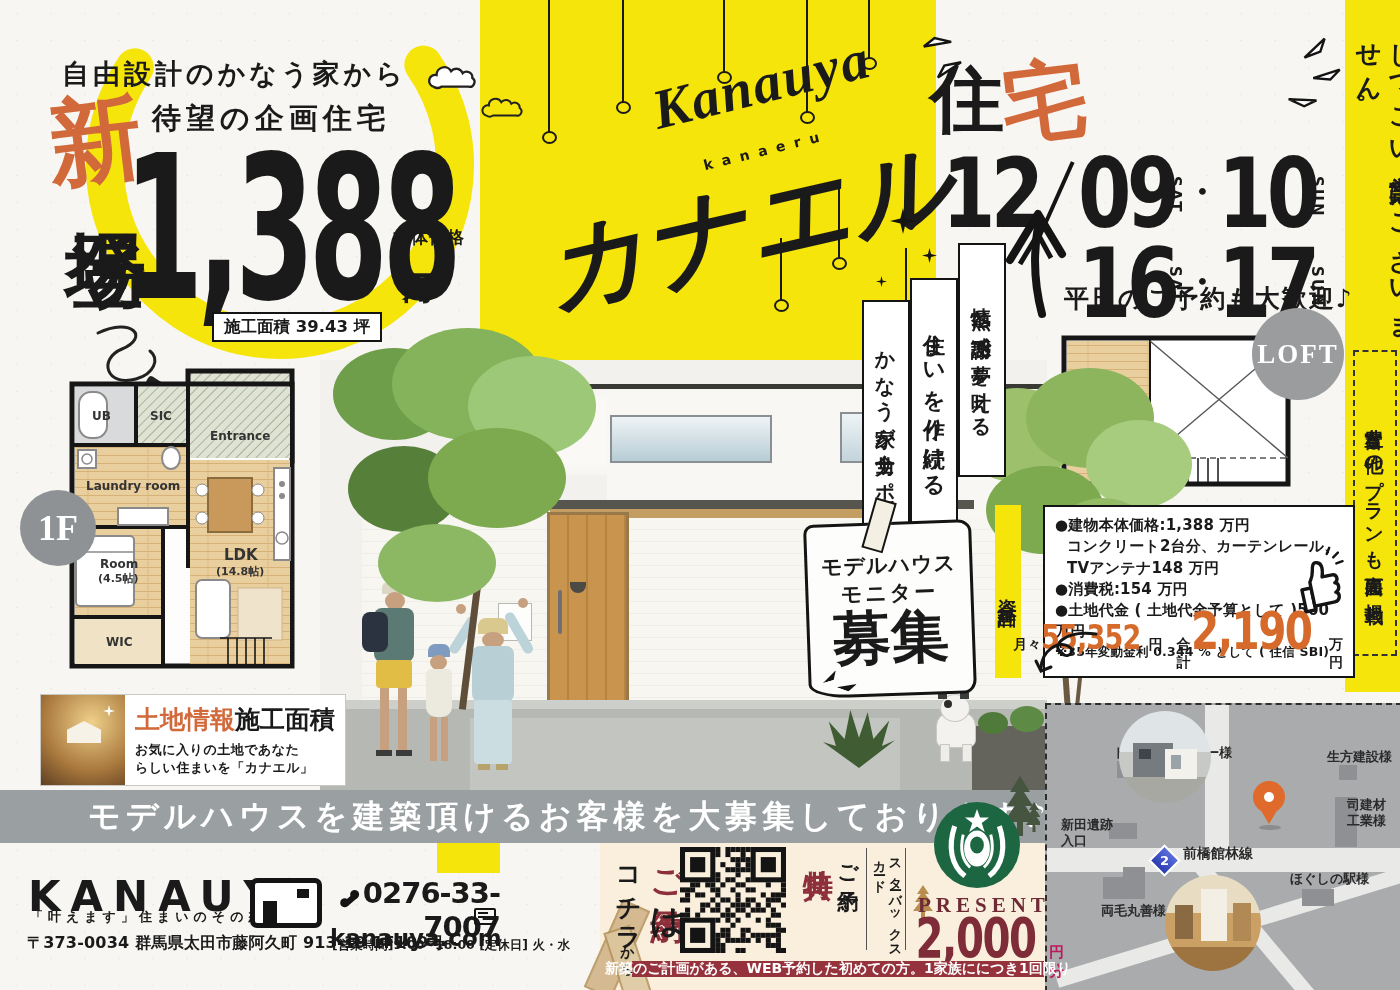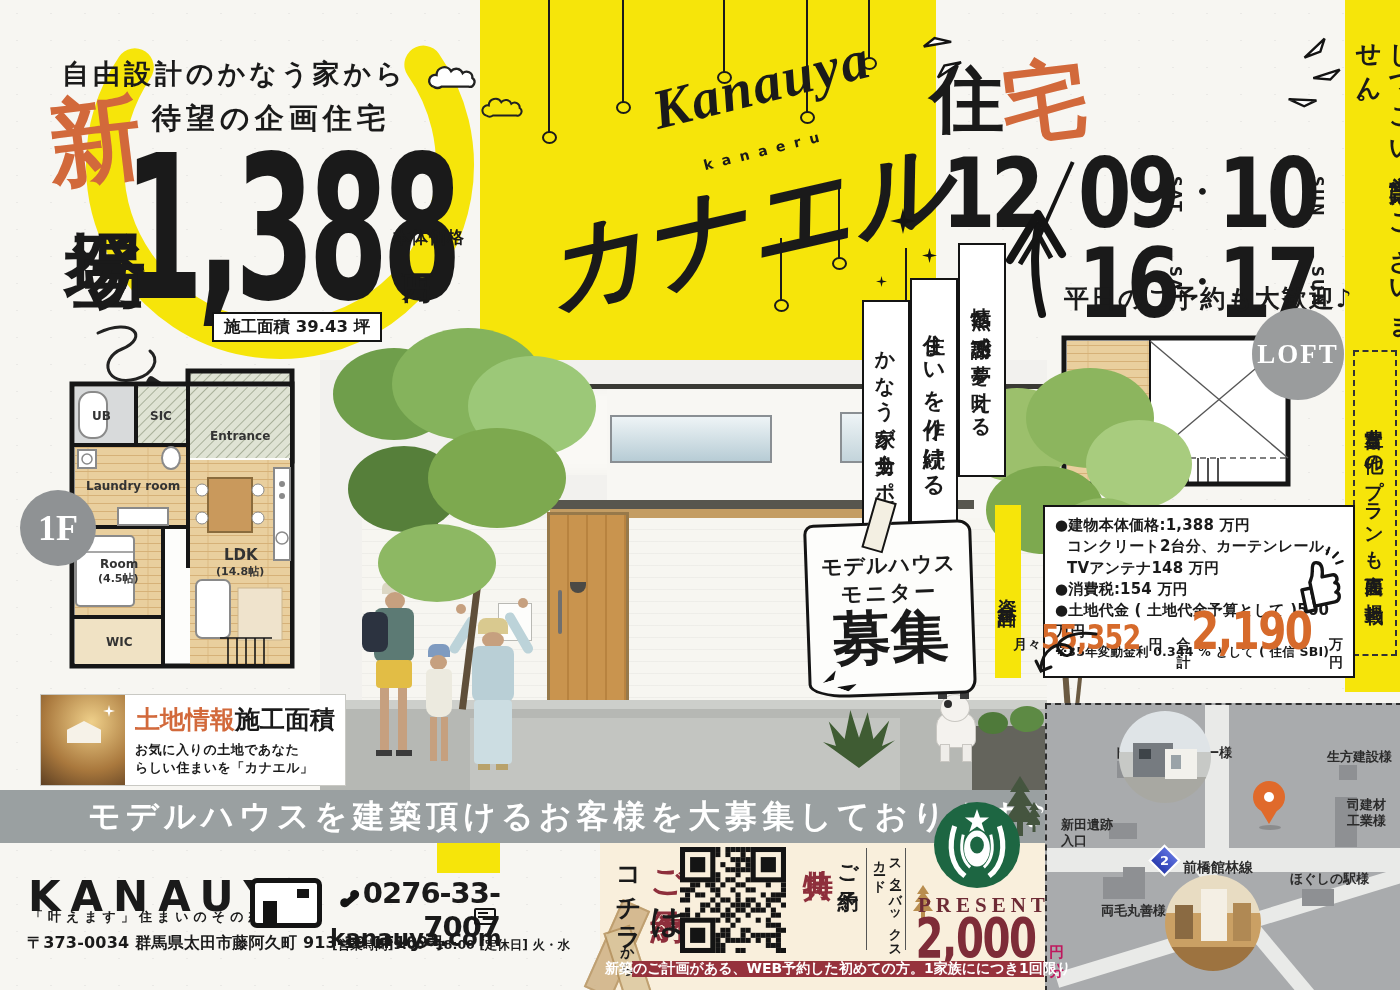--- a/index.html
+++ b/index.html
@@ -414,21 +414,21 @@
     <div class="mapLabel" style="left:280px;top:44px;">生方建設様</div>
     <div class="mapLabel" style="left:300px;top:92px;">
       <div>司建材</div>
         <div>工業様</div>
     </div>
     <div class="mapLabel" style="left:54px;top:198px;">両毛丸善様</div>
     <div class="mapLabel" style="left:243px;top:166px;">ほぐしの駅様</div>
     <div class="abs" style="left:106px;top:144px;width:19px;height:19px;background:linear-gradient(#5b6edc,#2b3db0);transform:rotate(45deg);border:2px solid #fff;display:flex;align-items:center;justify-content:center;">
       <span style="transform:rotate(-45deg);color:#fff;font-size:13px;font-weight:800;">2</span>
     </div>
-    <div class="mapLabel" style="left:136px;top:154px;font-size:14px;">前橋館林線</div>
+    <div class="mapLabel" style="left:136px;top:140px;font-size:14px;">前橋館林線</div>
 
     <div class="abs" style="left:72px;top:6px;width:92px;height:92px;border-radius:50%;overflow:hidden;background:linear-gradient(#dfe4e7 0 45%,#c7c9c6 45% 72%,#a8a8a2 72%);">
       <div class="abs" style="left:14px;top:32px;width:40px;height:34px;background:#767b80;"></div>
       <div class="abs" style="left:46px;top:38px;width:32px;height:30px;background:#f2f1ec;"></div>
       <div class="abs" style="left:20px;top:38px;width:12px;height:10px;background:#3e4449;"></div>
       <div class="abs" style="left:52px;top:44px;width:10px;height:14px;background:#9aa3a8;"></div>
     </div>
     <div class="abs" style="left:118px;top:170px;width:96px;height:96px;border-radius:50%;overflow:hidden;background:linear-gradient(#e8dcc2 0 40%,#caa064 40% 75%,#9d7340 75%);">
       <div class="abs" style="left:36px;top:14px;width:26px;height:52px;background:#f4efe4;border:1px solid #bba langue;"></div>
       <div class="abs" style="left:10px;top:30px;width:18px;height:34px;background:#8a6a42;"></div>

